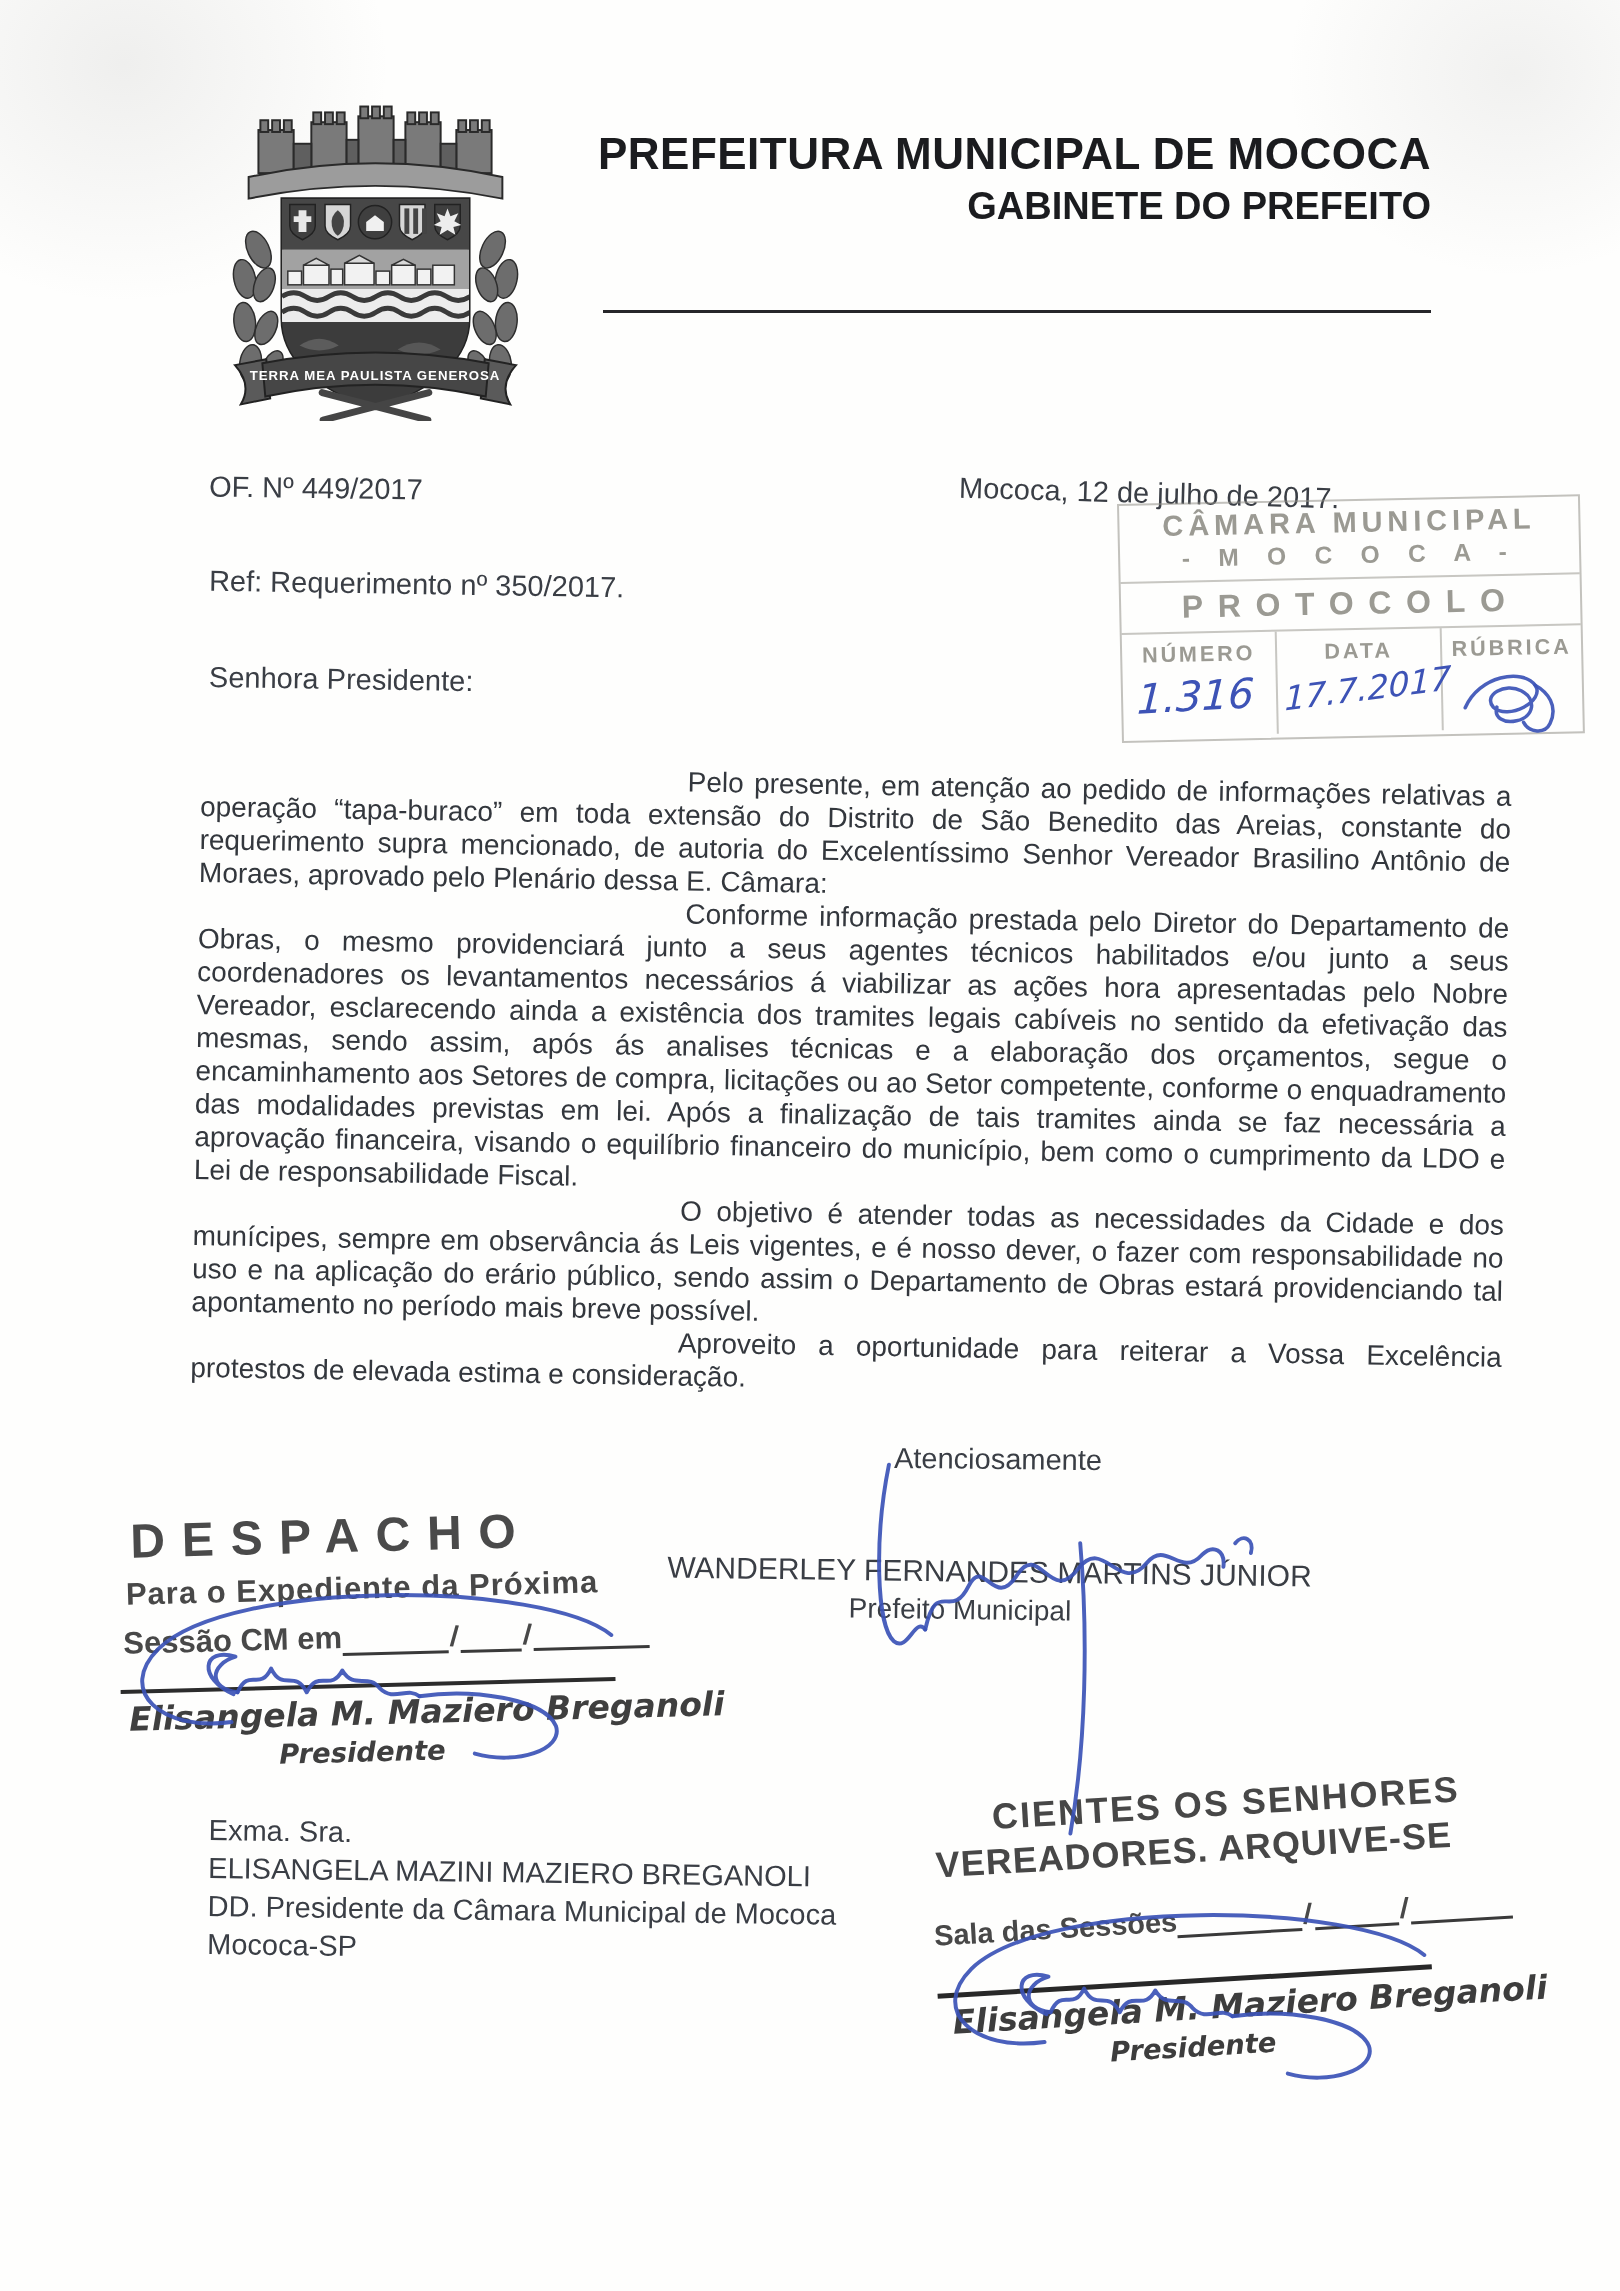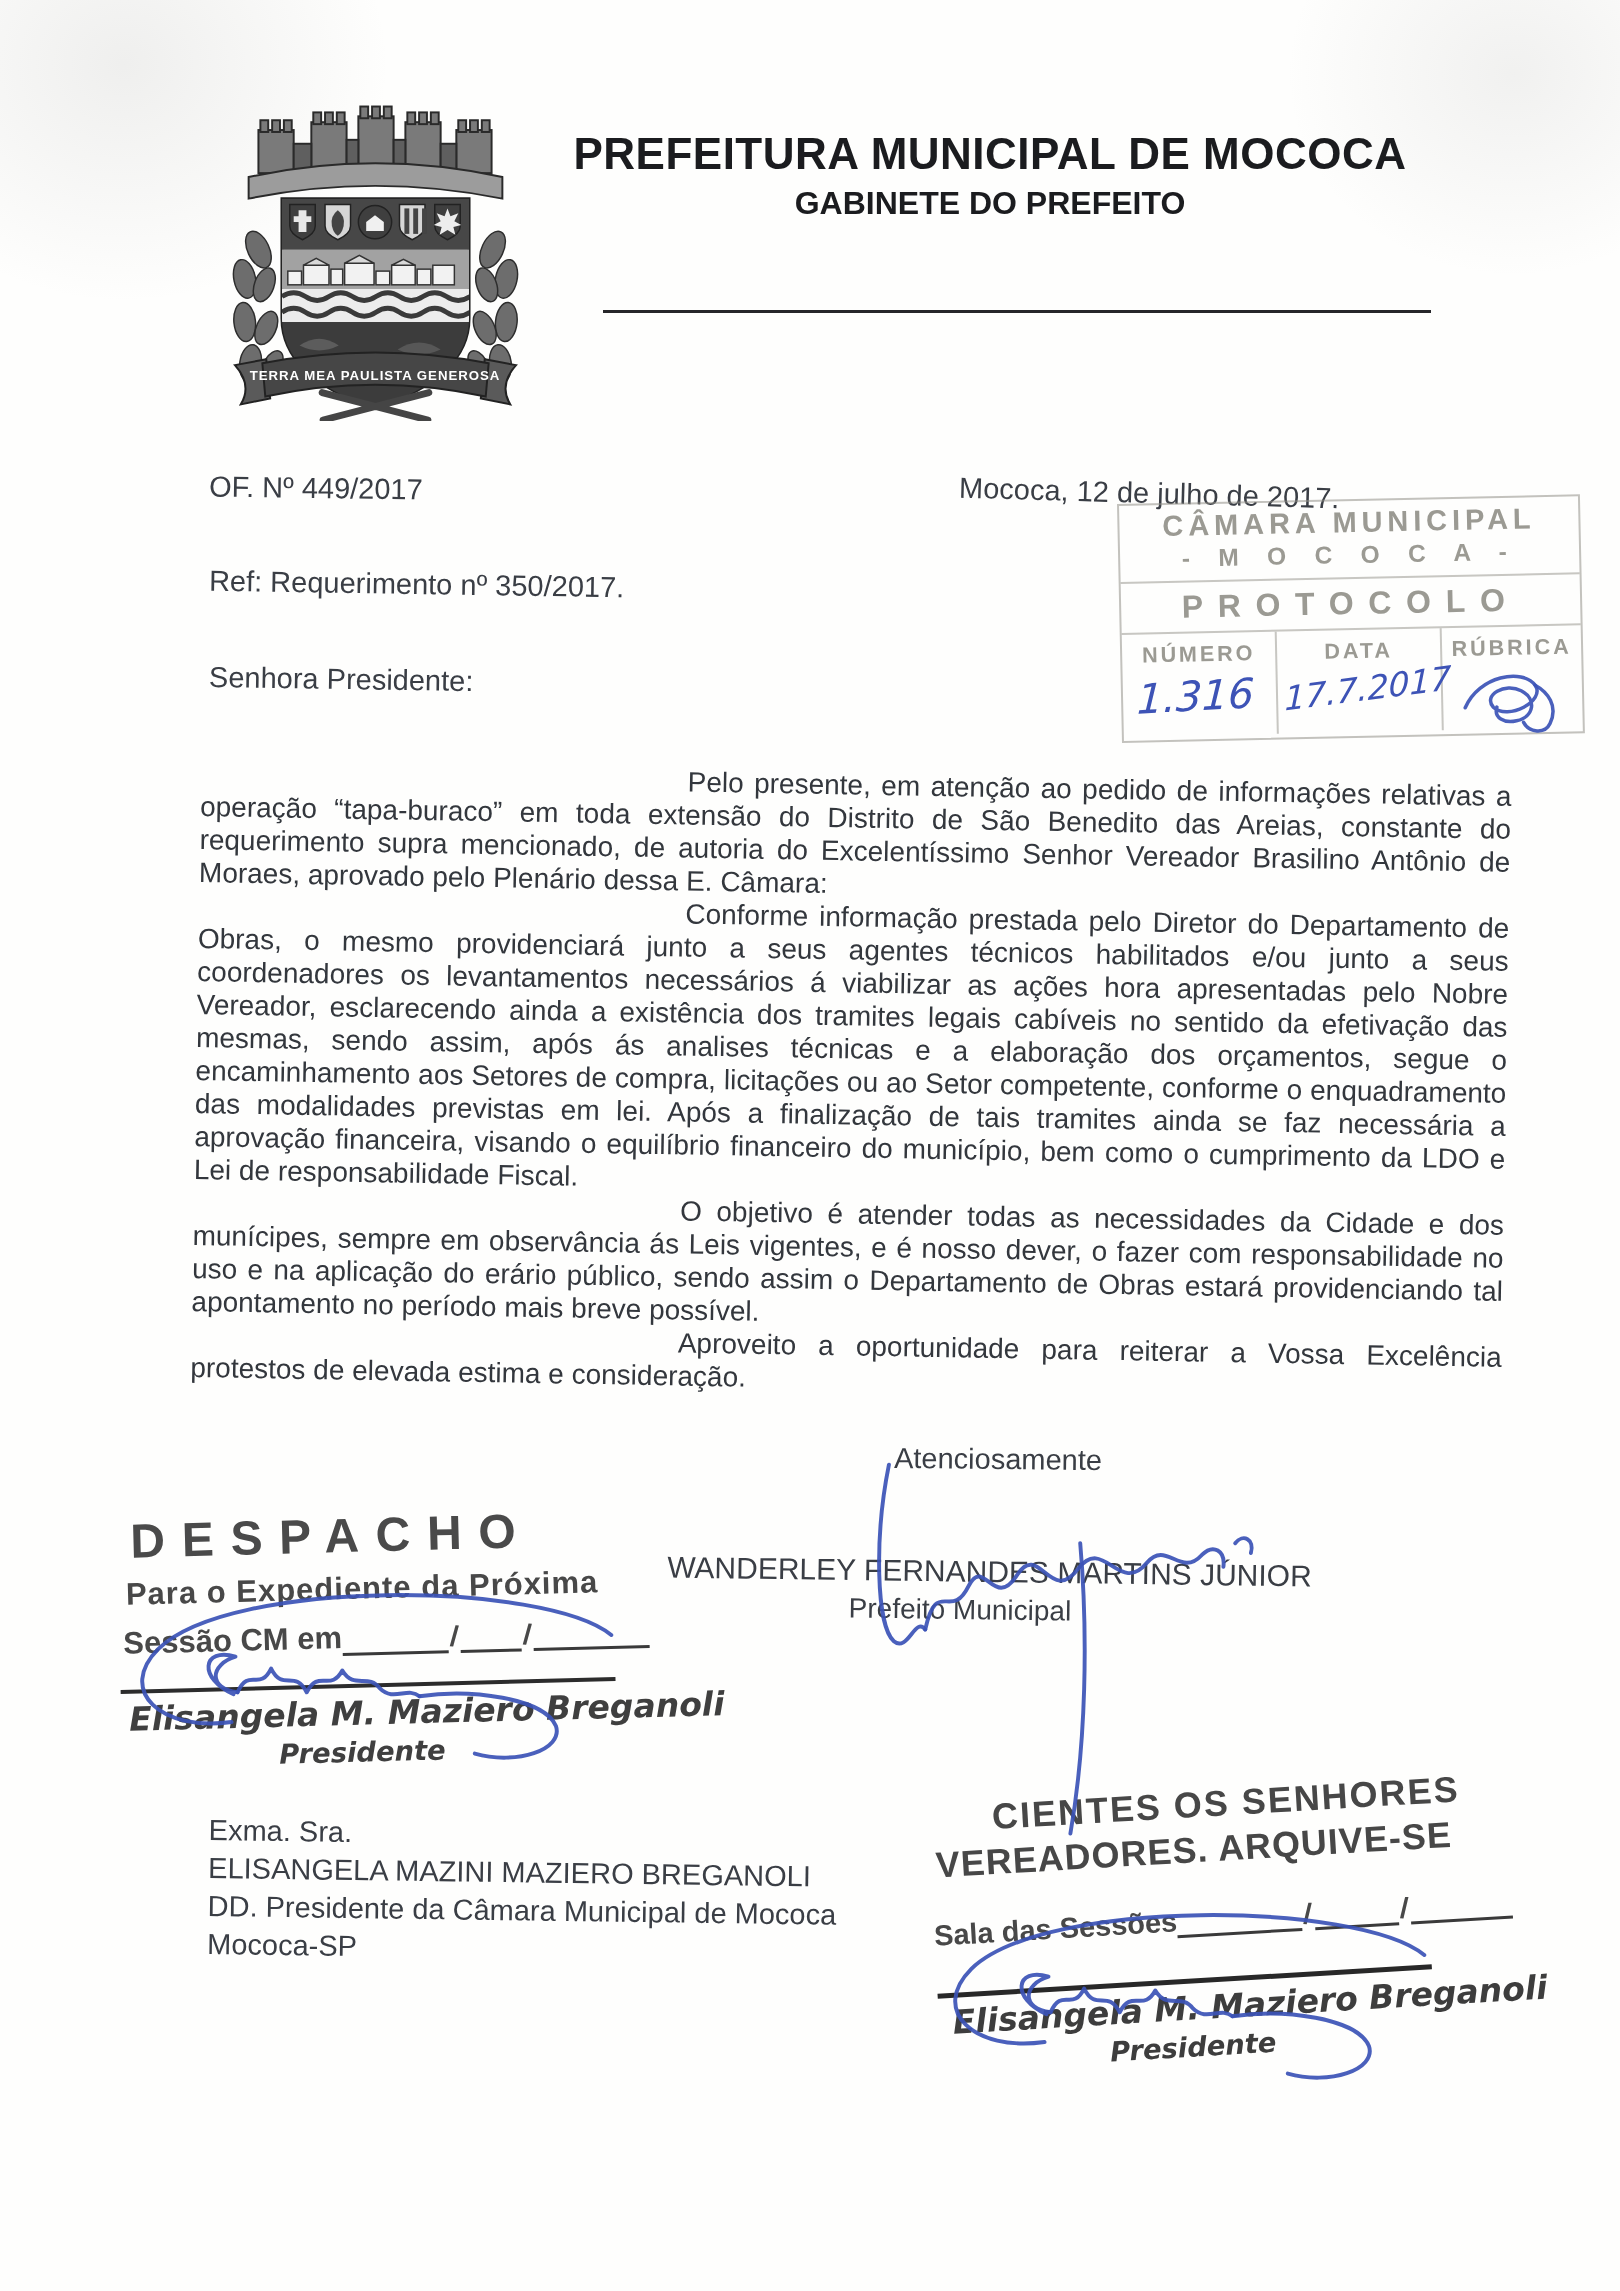--- a/index.html
+++ b/index.html
@@ -11,23 +11,23 @@
   .abs{position:absolute;}
   
   .smudge{position:absolute;pointer-events:none;}
   .smudge.tl{left:0;top:0;width:412px;height:323px;
     background:radial-gradient(ellipse at 30% 20%, rgba(160,160,158,0.16), rgba(160,160,158,0) 65%);}
   .smudge.tr{right:0;top:0;width:353px;height:294px;
     background:radial-gradient(ellipse at 70% 25%, rgba(160,160,158,0.14), rgba(160,160,158,0) 65%);}
 
   
   .crest{left:221px;top:83px;width:309px;height:338px;}
-  .header-text{left:549px;top:129px;width:882px;text-align:center;color:#1b1c1f;}
+  .header-text{left:549px;top:129px;width:882px;text-align:right;color:#1b1c1f;}
   .header-title{font-size:44px;font-weight:bold;letter-spacing:0.5px;margin:0;}
-  .header-subtitle{font-size:32px;font-weight:bold;margin:5.9px 0 9.8px;}
+  .header-subtitle{font-size:38px;font-weight:bold;margin:5.9px 0 9.8px;}
   .header-address{font-size:23.5px;color:#2c2e31;margin:0;}
   .header-contact{font-size:23.5px;color:#2c2e31;margin:2.9px 0 0;}
   .header-rule{left:603px;top:310px;width:828px;height:2.9px;background:#26262a;}
 
   
   .ref-text{font-size:29px;color:#3a3e45;white-space:nowrap;}
   .of-number{left:209px;top:472px;transform:rotate(0.8deg);}
   .date-line{left:959px;top:477px;transform:rotate(1.6deg);}
   .ref-line{left:209px;top:568px;transform:rotate(0.9deg);}
   .salutation{left:209px;top:663px;transform:rotate(0.9deg);}

